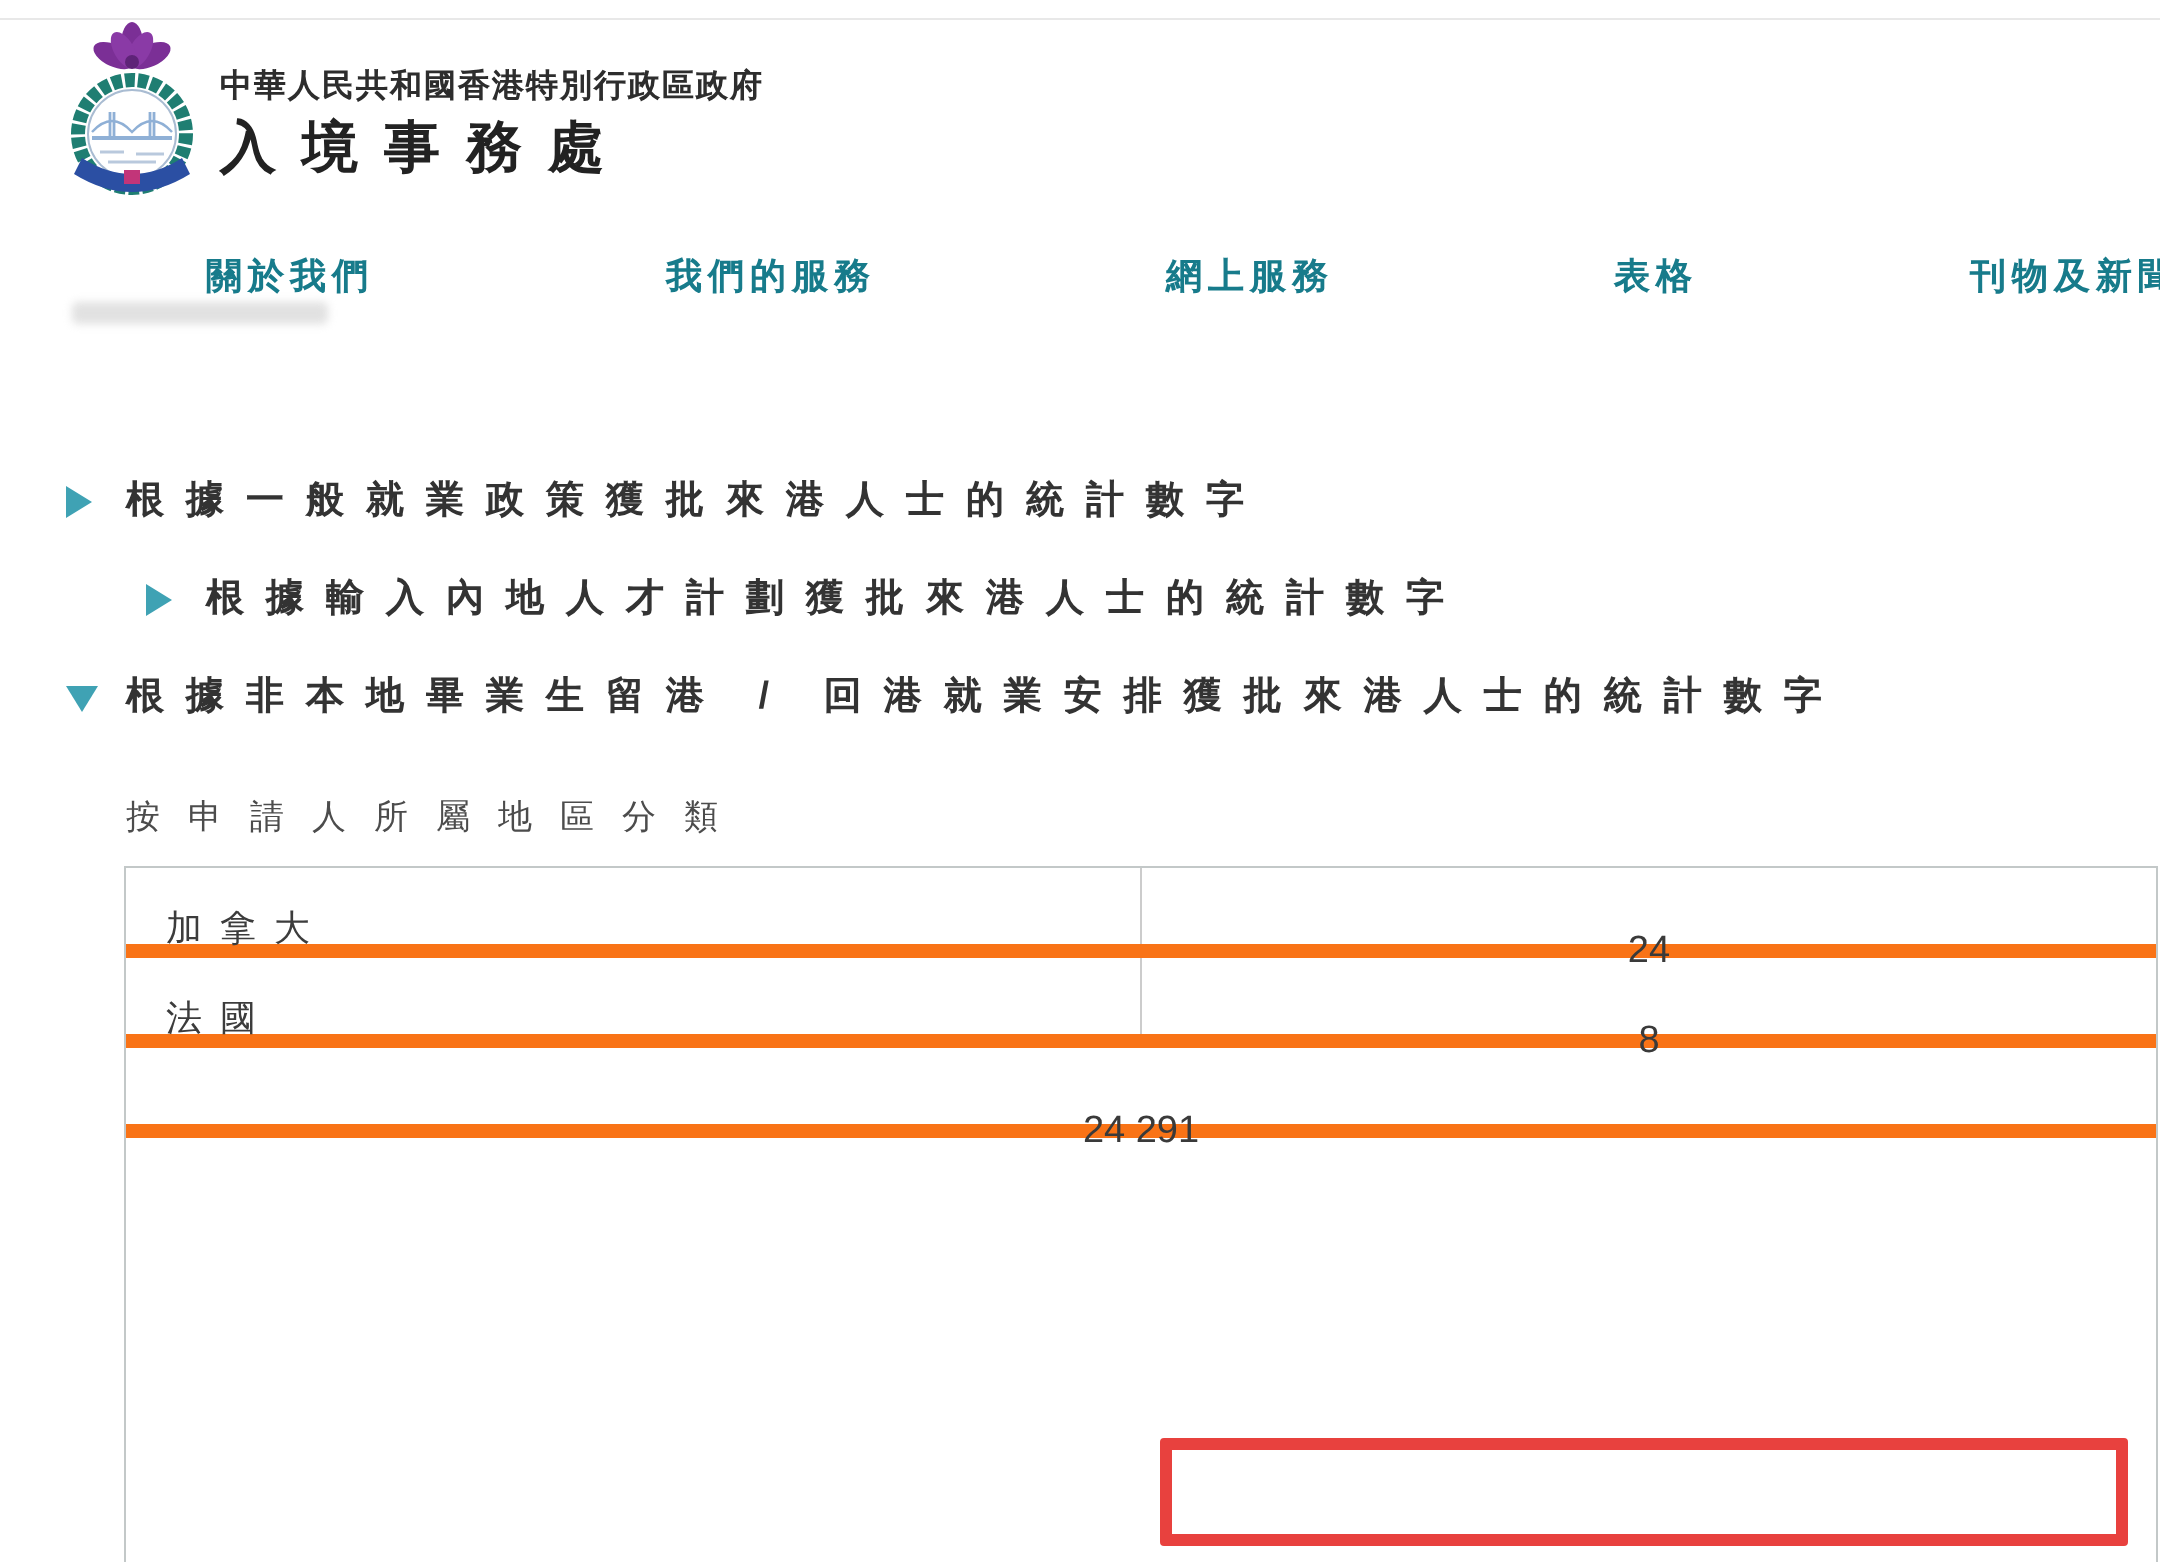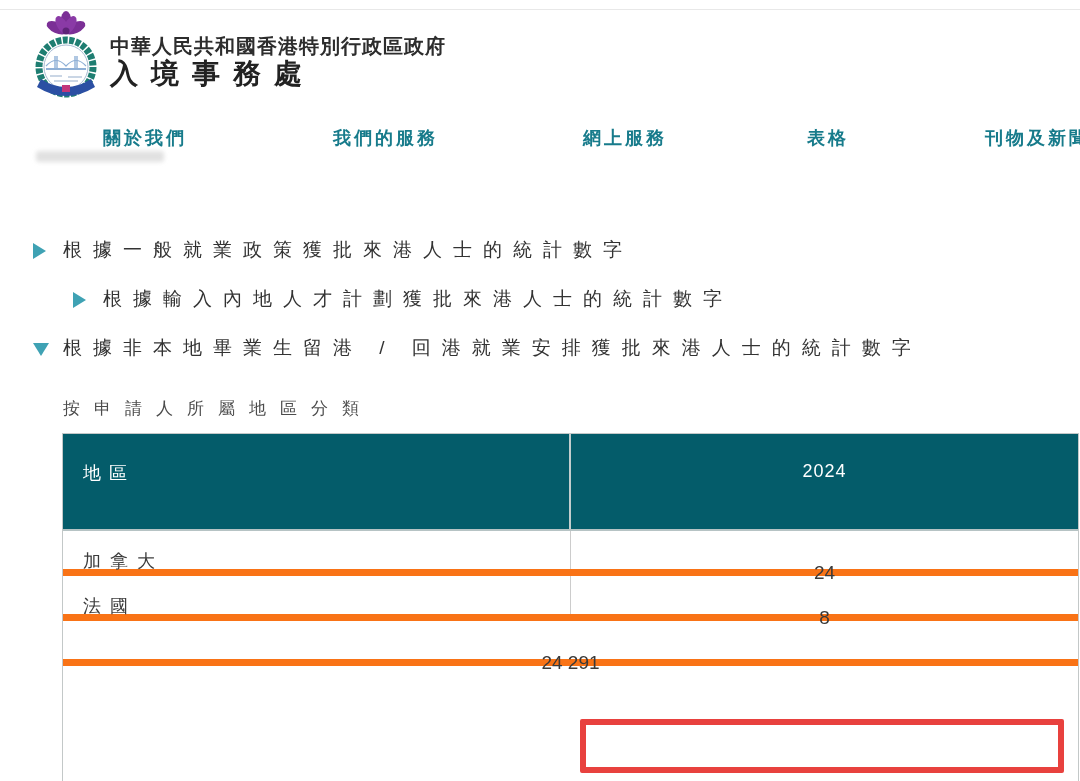--- a/index.html
+++ b/index.html
@@ -9,21 +9,21 @@
     position:relative; overflow:hidden;
     font-family:"Liberation Sans","DejaVu Sans",sans-serif;
     color:#333;
   }
   .topline { position:absolute; top:9px; left:0; width:1080px; height:1px; background:#e8e8e8; }
 
   
   .logo { position:absolute; left:30px; top:11px; width:72px; height:90px; cursor:pointer; }
   .gov-title {
     position:absolute; left:110px; top:33px;
-    font-size:20px; font-weight:700; color:#2d2d2d; letter-spacing:1px; white-space:nowrap;
+    font-size:16px; font-weight:700; color:#2d2d2d; letter-spacing:1px; white-space:nowrap;
   }
   .dept-name {
     position:absolute; left:110px; top:55px;
     font-size:28px; font-weight:700; color:#222; letter-spacing:13px; white-space:nowrap;
   }
 
   
   .nav-item {
     position:absolute; top:126px;
     font-size:18px; font-weight:700; color:#177b8b; letter-spacing:3px;
@@ -33,21 +33,21 @@
   .nav-4 { left:807px; } .nav-5 { left:985px; }
 
   .faded-crumb {
     position:absolute; left:36px; top:151px; width:128px; height:11px;
     background:#c9c9c9; opacity:.55; filter:blur(2px); border-radius:3px;
   }
 
   
   .section-item {
     position:absolute; left:33px;
-    display:flex; align-items:center; cursor:pointer;
+    display:flex; align-items:center; cursor:pointer;font-weight:bold;
   }
   .sec-1 { top:237px; } .sec-2 { top:286px;margin-left:40px; } .sec-3 { top:335px; }
   .tri-right {
     width:0; height:0; flex:0 0 auto; margin-top:1px;
     border-left:13px solid #3fa2b4; border-top:8px solid transparent; border-bottom:8px solid transparent;
   }
   .tri-down {
     width:0; height:0; flex:0 0 auto; margin-top:3px;
     border-top:13px solid #3fa2b4; border-left:8px solid transparent; border-right:8px solid transparent;
   }
@@ -147,24 +147,20 @@
   <span class="section-label">根據輸入內地人才計劃獲批來港人士的統計數字</span>
 </div>
 <div class="section-item sec-3">
   <span class="tri-down"></span>
   <span class="section-label">根據非本地畢業生留港 / 回港就業安排獲批來港人士的統計數字</span>
 </div>
 
 <div class="table-caption">按申請人所屬地區分類</div>
 
 <div class="stat-table">
-  <div class="t-row t-head">
-    <div class="t-col1">地區</div>
-    <div class="t-col2">2024</div>
-  </div>
   <div class="t-row t-data">
     <div class="t-col1">加拿大</div>
     <div class="t-col2">24</div>
   </div>
   <div class="t-row t-data">
     <div class="t-col1">法國</div>
     <div class="t-col2">8</div>
   </div>
   <div class="t-row t-data">
     <div class="t-col2">24 291</div>

